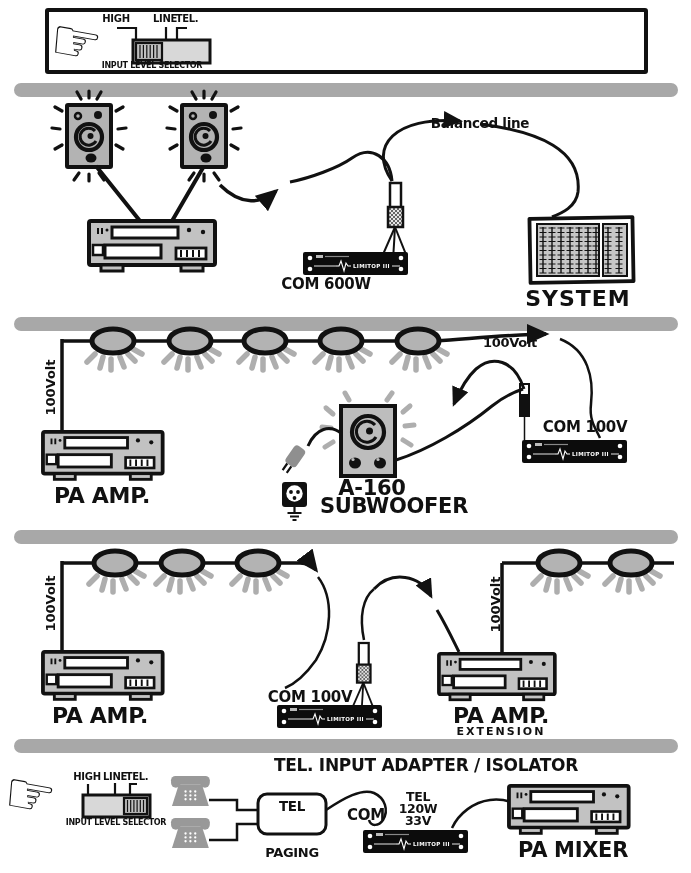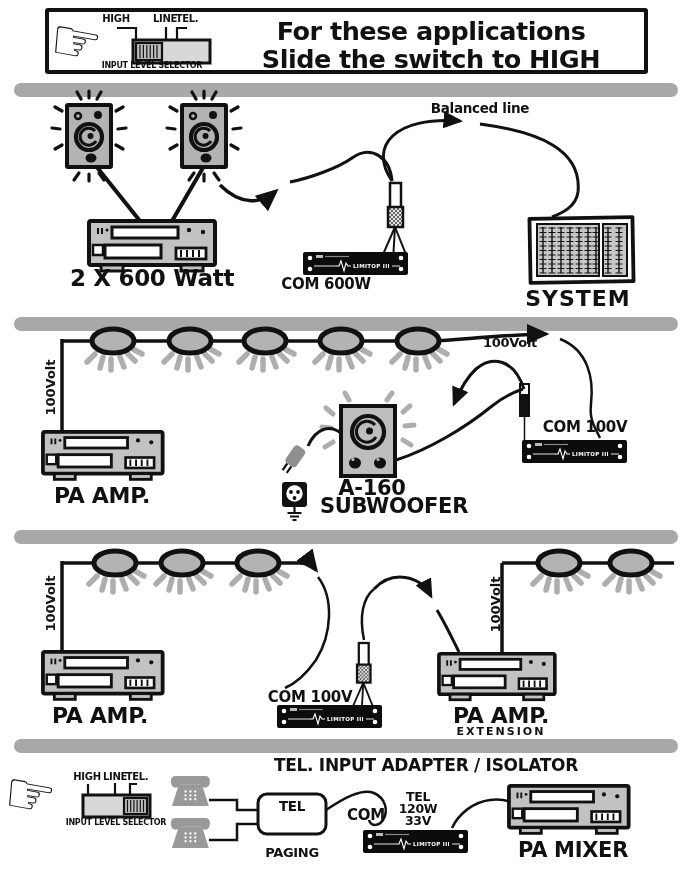--- a/index.html
+++ b/index.html
@@ -316,32 +316,27 @@
         </g>
       <text x="413" y="845.5" font-size="5.5" font-weight="bold" fill="#fff" letter-spacing="0.3">LIMITOP III</text>
       <path d="M452 828 C459 813,474 802,490 800 C498 799,505 800,511 802" fill="none" stroke="#111" stroke-width="2.5"></path>
       <g transform="translate(508,783) scale(0.95)">
           <use href="#amp"></use>
         </g>
     </g>
   </svg>
 
   <span class="hand" style="left:50px;top:13px;font-size:58px;">☞</span>
-  <div class="hdr-text">
-    <div>For these applications</div>
-    <div>Slide the switch to HIGH</div>
-  </div>
   <div class="lbl" style="left:96px;top:14px;width:40px;font-size:10px;">HIGH</div>
   <div class="lbl" style="left:145px;top:14px;width:40px;font-size:10px;">LINE</div>
   <div class="lbl" style="left:167px;top:14px;width:40px;font-size:10px;">TEL.</div>
   <div class="lbl" style="left:91px;top:62px;width:122px;font-size:8px;">INPUT LEVEL SELECTOR</div>
 
-  <div class="lbl" style="left:62px;top:266px;width:180px;font-size:23px;">2 X 600 Watt</div>
   <div class="lbl" style="left:266px;top:235px;width:120px;font-size:15px;margin-top:42px;">COM 600W</div>
-  <div class="lbl" style="left:425px;top:101px;width:110px;font-size:13.5px;">Balanced line</div>
+  <div class="lbl" style="left:425px;top:116px;width:110px;font-size:13.5px;">Balanced line</div>
   <div class="lbl" style="left:508px;top:287px;width:140px;font-size:22px;letter-spacing:1px;">SYSTEM</div>
 
   <div class="vlbl" style="left:19px;top:380px;font-size:13px;">100Volt</div>
   <div class="lbl" style="left:460px;top:336px;width:100px;font-size:13px;">100Volt</div>
   <div class="lbl" style="left:32px;top:484px;width:140px;font-size:22px;">PA AMP.</div>
   <div class="lbl" style="left:525px;top:420px;width:120px;font-size:15px;">COM 100V</div>
   <div class="lbl" style="left:302px;top:477px;width:140px;font-size:21px;">A-160</div>
   <div class="lbl" style="left:314px;top:495px;width:160px;font-size:21px;">SUBWOOFER</div>
 
   <div class="vlbl" style="left:19px;top:596px;font-size:13px;">100Volt</div>

